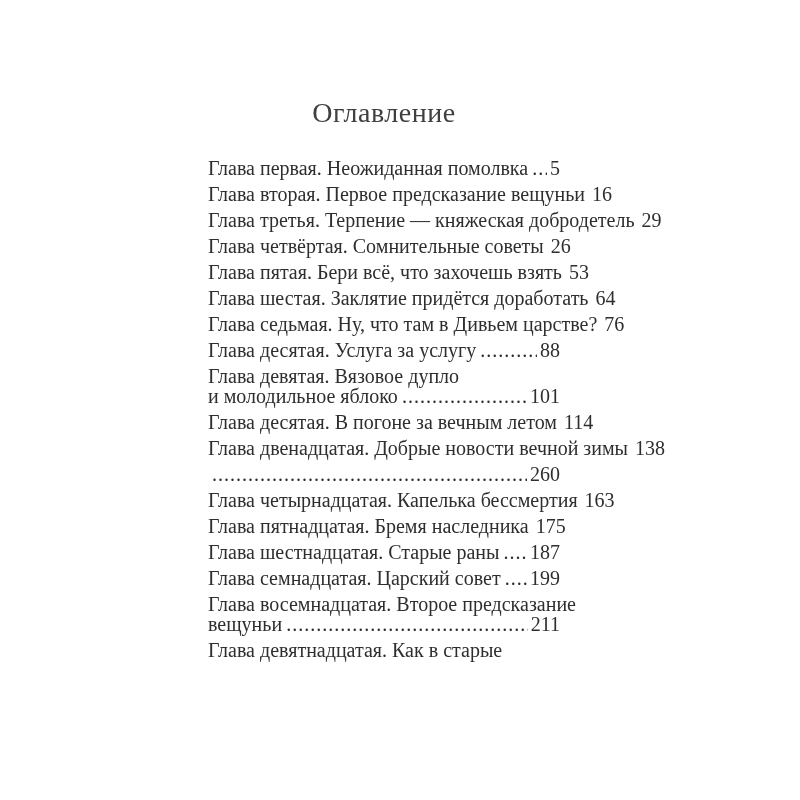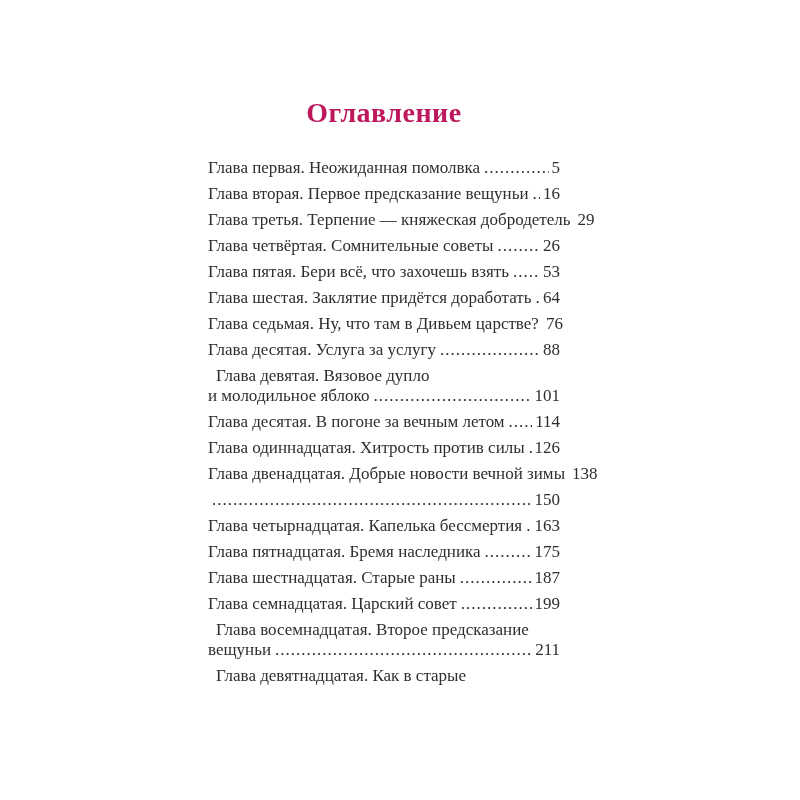--- a/index.html
+++ b/index.html
@@ -18,36 +18,35 @@
     overflow: hidden;
   }
   .content-col {
     margin-left: 208px;
     width: 352px;
   }
   h1.toc-title {
     margin: 0;
     font-size: 28px;
     line-height: 34px;
-    font-weight: 700;
+    font-weight: 400;
     text-align: center;
     letter-spacing: 0.5px;
-    color: #be185d;
+    color: #404040;
   }
   .toc {
     margin-top: 28px;
   }
   .entry {
     margin-bottom: 6px;
-    font-size: 17px;
+    font-size: 20px;
     line-height: 20px;
   }
   .entry-line1 {
     white-space: nowrap;
-    margin-left: 8px;
   }
   .entry-row {
     display: flex;
     align-items: baseline;
   }
   .label {
     flex: 0 1 auto;
     white-space: nowrap;
   }
   .dots {
@@ -140,36 +139,29 @@
         </div>
         <div class="entry">
           <div class="entry-row">
             <span class="label">Глава десятая. В погоне за вечным летом</span>
             <span class="dots"></span>
             <span class="page-num">114</span>
           </div>
         </div>
         <div class="entry">
           <div class="entry-row">
-            <span class="label">Глава одиннадцатая. Хитрость против силы</span>
-            <span class="dots"></span>
-            <span class="page-num">126</span>
-          </div>
-        </div>
-        <div class="entry">
-          <div class="entry-row">
             <span class="label">Глава двенадцатая. Добрые новости вечной зимы</span>
             <span class="dots"></span>
             <span class="page-num">138</span>
           </div>
         </div>
         <div class="entry">
           <div class="entry-row">
             <span class="dots"></span>
-            <span class="page-num">150</span>
+            <span class="page-num">260</span>
           </div>
         </div>
         <div class="entry">
           <div class="entry-row">
             <span class="label">Глава четырнадцатая. Капелька бессмертия</span>
             <span class="dots"></span>
             <span class="page-num">163</span>
           </div>
         </div>
         <div class="entry">

